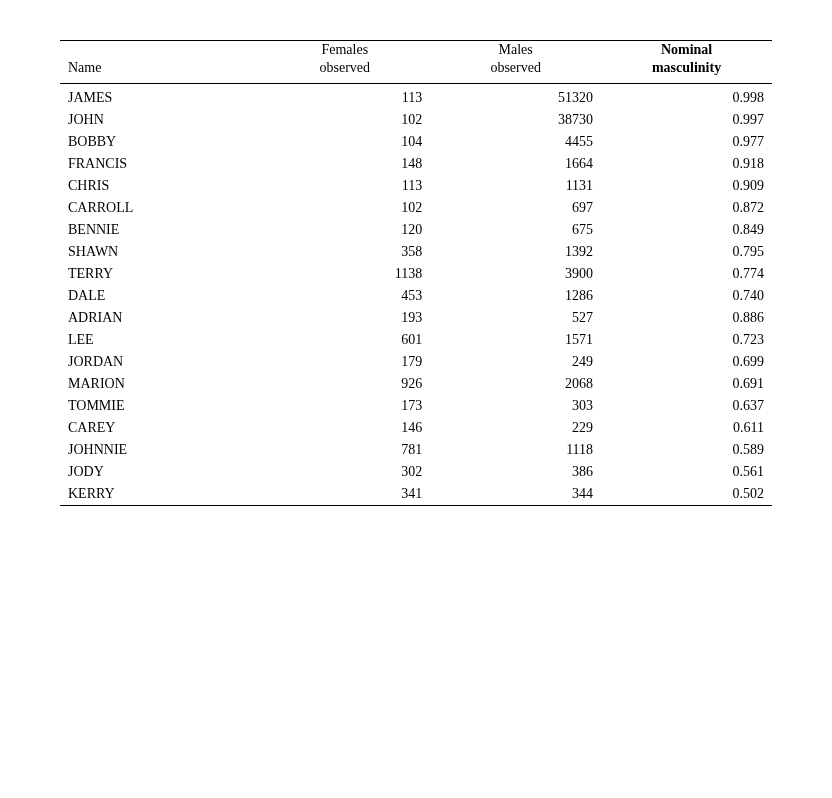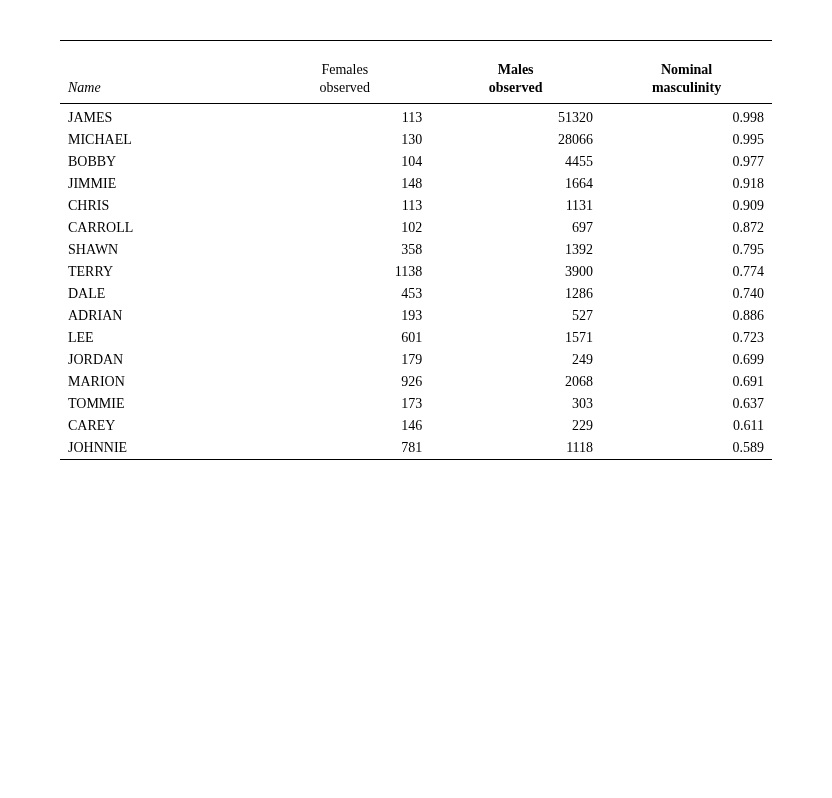--- a/index.html
+++ b/index.html
@@ -27,30 +27,29 @@
 
     table {
       width: 100%;
       border-collapse: collapse;
       border-spacing: 0;
     }
 
     thead tr th {
       font-weight: normal;
       text-align: center;
-      padding: 20px 8px 6px 8px;
+      padding: 0 8px 6px 8px;
       vertical-align: bottom;
       line-height: 1.3;
       border-top: 1.5px solid #000;
       border-bottom: 1px solid #000;
     }
 
     thead tr th:first-child {
       text-align: left;
-      font-style: italic;
     }
 
     tbody tr td {
       padding: 3px 8px;
       vertical-align: middle;
     }
 
     tbody tr td:first-child {
       text-align: left;
     }
@@ -64,21 +63,21 @@
     }
 
     tfoot tr td {
       border-top: 1.5px solid #000;
       padding-top: 4px;
       height: 8px;
     }
 
     .col-name { width: 28%; }
     .col-females { width: 24%; }
-    .col-males { width: 24%; font-weight: bold; }
+    .col-males { width: 24%; }
     .col-masculinity { width: 24%; font-weight: bold; }
   </style>
 </head>
 <body>
 
 <div class="table-container">
   <table>
     <thead>
       <tr>
         <th class="col-name">
@@ -99,50 +98,56 @@
       </tr>
     </thead>
     <tbody id="table-body">
     <tr>
           <td>JAMES</td>
           <td>113</td>
           <td>51320</td>
           <td>0.998</td>
         </tr>
         <tr>
-          <td>MICHAEL</td>
-          <td>130</td>
-          <td>28066</td>
-          <td>0.995</td>
+          <td>JOHN</td>
+          <td>102</td>
+          <td>38730</td>
+          <td>0.997</td>
         </tr>
         <tr>
           <td>BOBBY</td>
           <td>104</td>
           <td>4455</td>
           <td>0.977</td>
         </tr>
         <tr>
-          <td>JIMMIE</td>
+          <td>FRANCIS</td>
           <td>148</td>
           <td>1664</td>
           <td>0.918</td>
         </tr>
         <tr>
           <td>CHRIS</td>
           <td>113</td>
           <td>1131</td>
           <td>0.909</td>
         </tr>
         <tr>
           <td>CARROLL</td>
           <td>102</td>
           <td>697</td>
           <td>0.872</td>
         </tr>
         <tr>
+          <td>BENNIE</td>
+          <td>120</td>
+          <td>675</td>
+          <td>0.849</td>
+        </tr>
+        <tr>
           <td>SHAWN</td>
           <td>358</td>
           <td>1392</td>
           <td>0.795</td>
         </tr>
         <tr>
           <td>TERRY</td>
           <td>1138</td>
           <td>3900</td>
           <td>0.774</td>
@@ -187,20 +192,32 @@
           <td>CAREY</td>
           <td>146</td>
           <td>229</td>
           <td>0.611</td>
         </tr>
         <tr>
           <td>JOHNNIE</td>
           <td>781</td>
           <td>1118</td>
           <td>0.589</td>
+        </tr>
+        <tr>
+          <td>JODY</td>
+          <td>302</td>
+          <td>386</td>
+          <td>0.561</td>
+        </tr>
+        <tr>
+          <td>KERRY</td>
+          <td>341</td>
+          <td>344</td>
+          <td>0.502</td>
         </tr>
       </tbody>
     <tfoot>
       <tr>
         <td colspan="4"></td>
       </tr>
     </tfoot>
   </table>
 </div>
 

